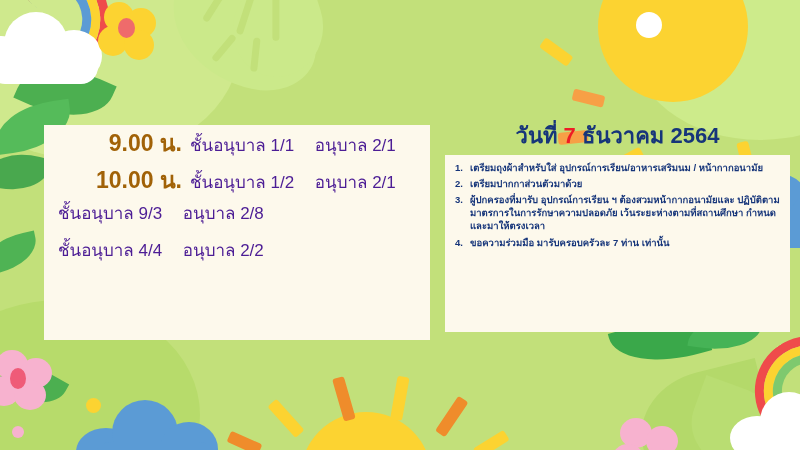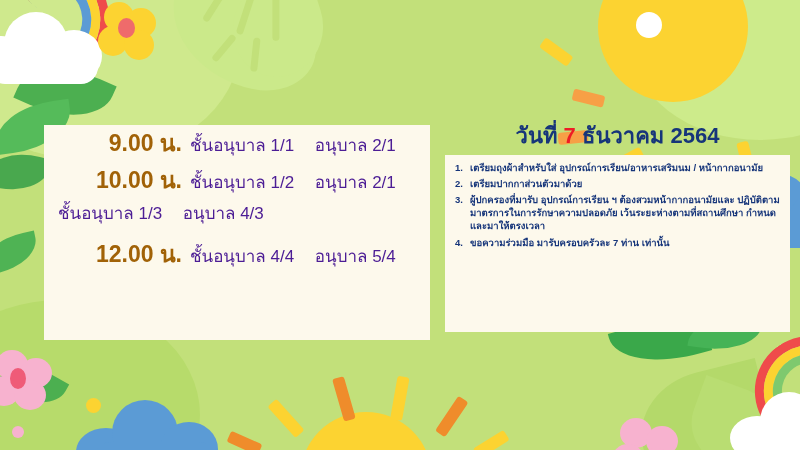--- a/index.html
+++ b/index.html
@@ -266,30 +266,29 @@
     <div class="sched-row">
       <span class="sched-time">10.00 น.</span>
       <span class="sched-classes">
         <span class="cls1">ชั้นอนุบาล 1/2</span>
         <span class="cls2">อนุบาล 2/1</span>
       </span>
     </div>
 
     <div class="sched-row">
       <span class="sched-classes">
-        <span class="cls1">ชั้นอนุบาล 1/3</span>
-        <span class="cls2">อนุบาล 4/3</span>
+        <span class="cls1">ชั้นอนุบาล 9/3</span>
+        <span class="cls2">อนุบาล 2/8</span>
       </span>
     </div>
 
     <div class="sched-row">
-      <span class="sched-time">12.00 น.</span>
       <span class="sched-classes">
         <span class="cls1">ชั้นอนุบาล 4/4</span>
-        <span class="cls2">อนุบาล 5/4</span>
+        <span class="cls2">อนุบาล 2/2</span>
       </span>
     </div>
 
   </div>
 
   <div id="date-line">
     <span>วันที่</span>
     <span class="daynum">7</span>
     <span>ธันวาคม</span>
     <span>2564</span>

